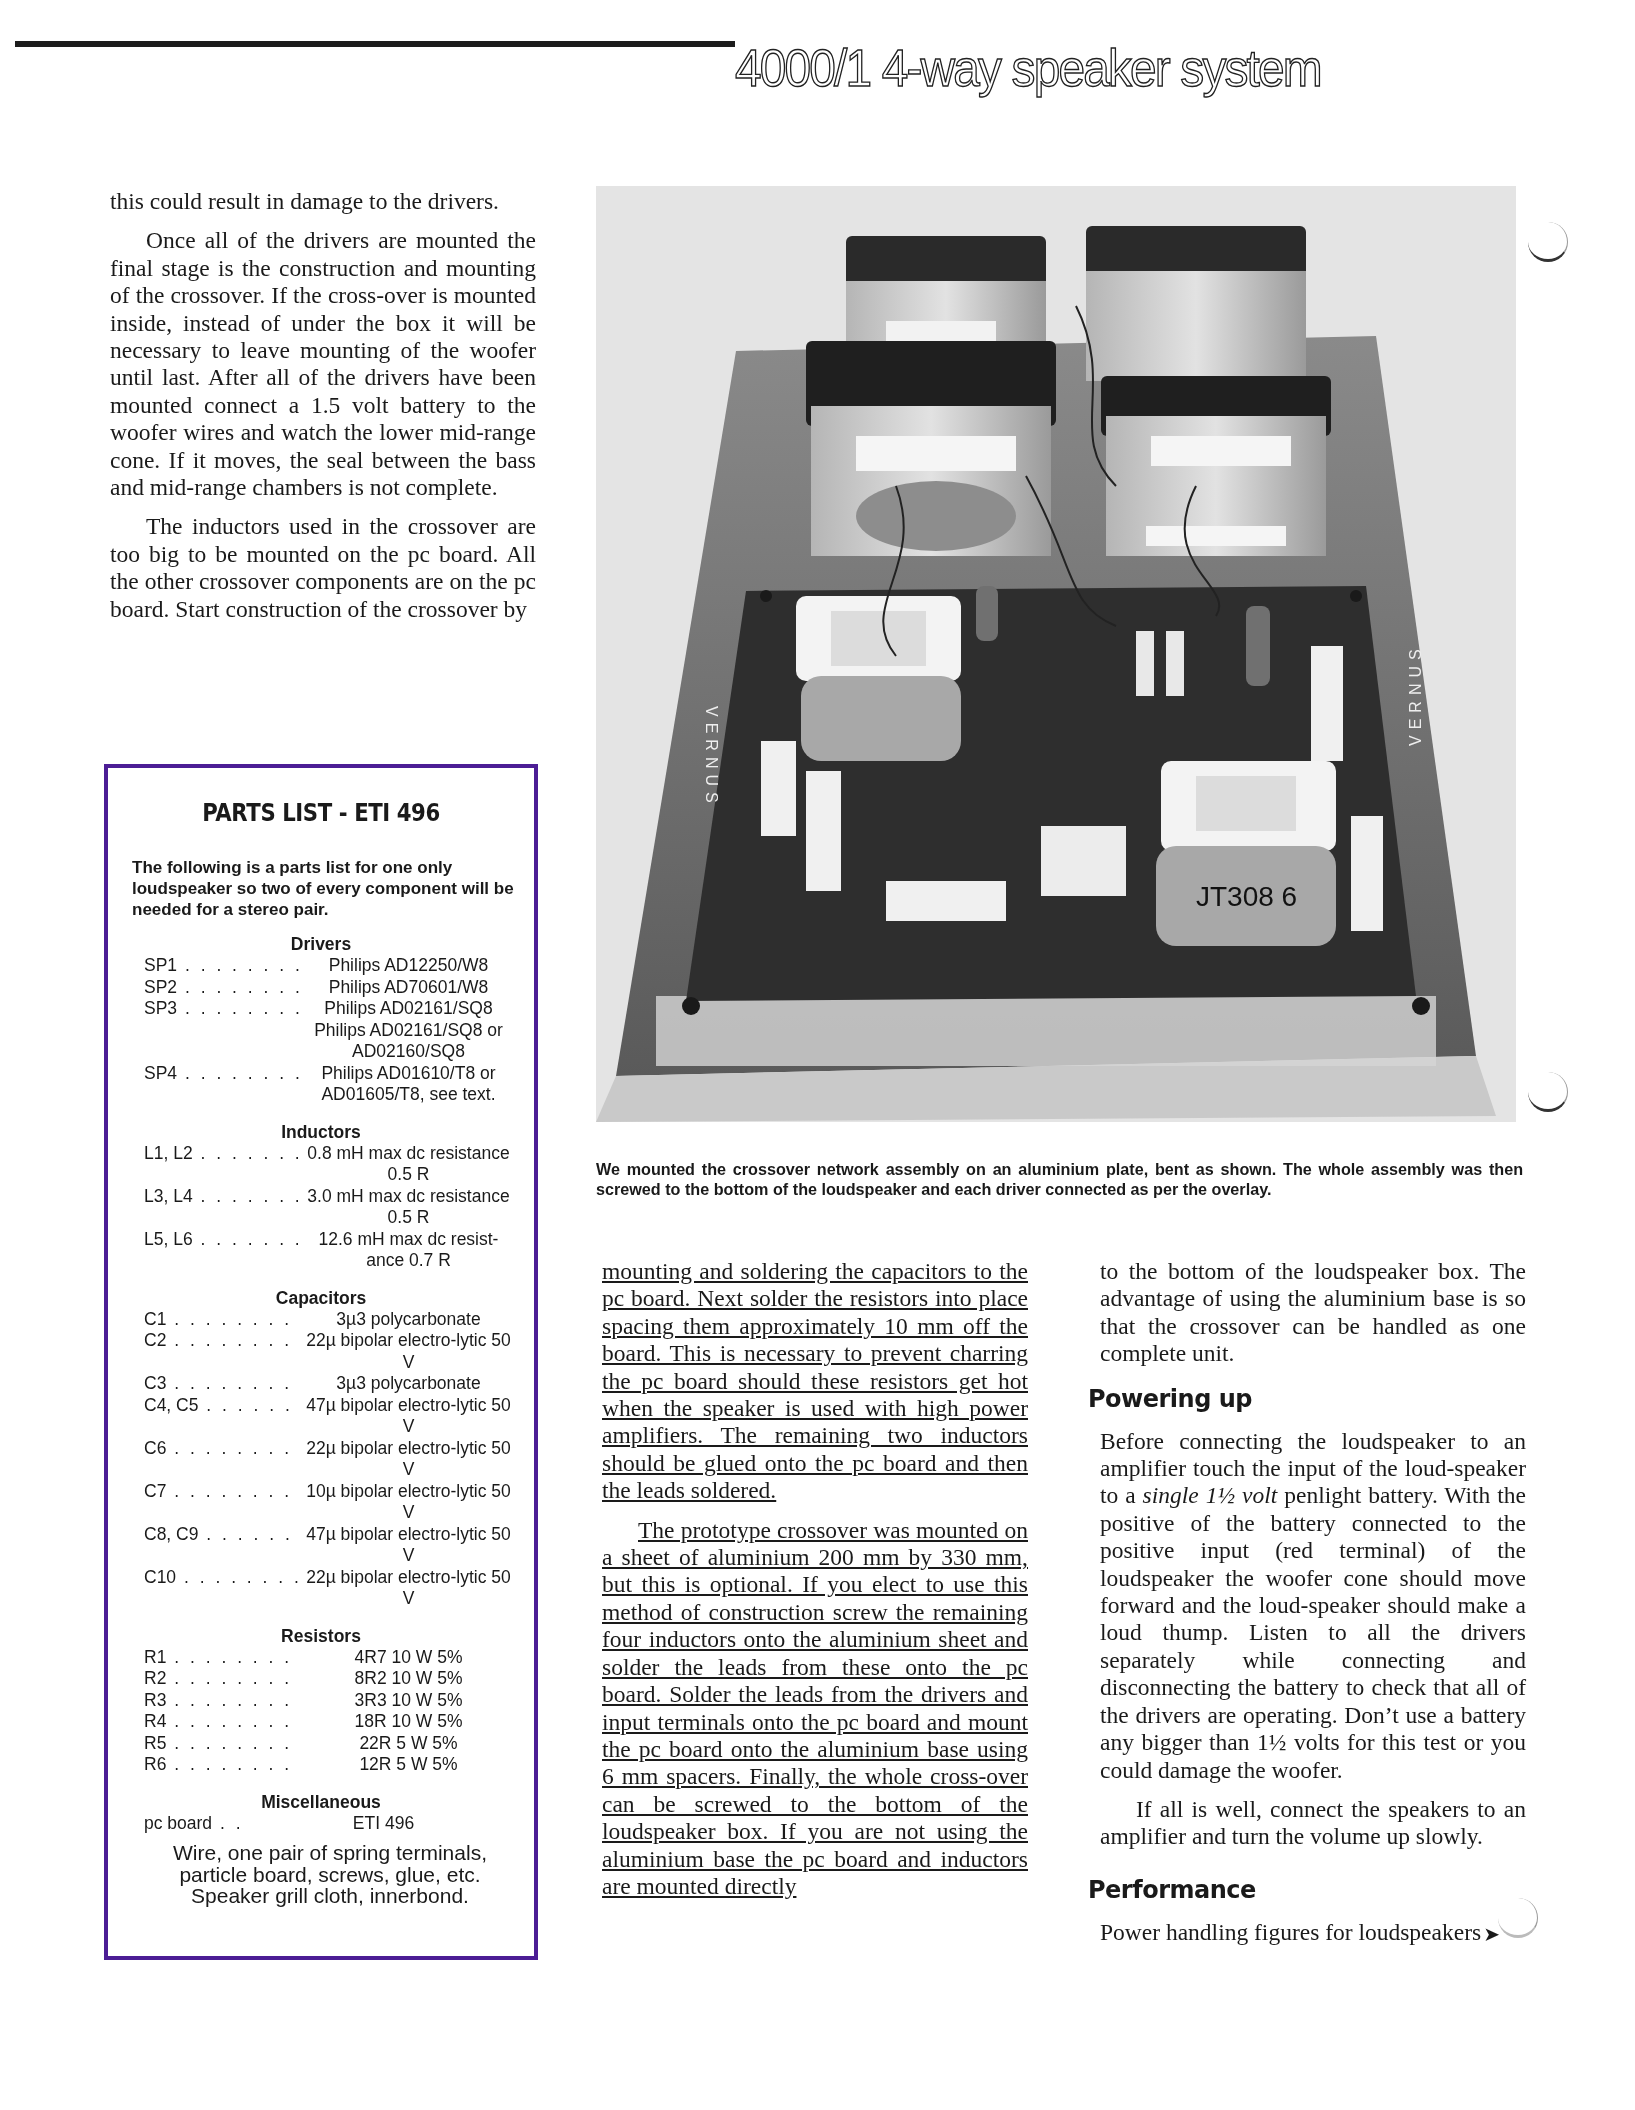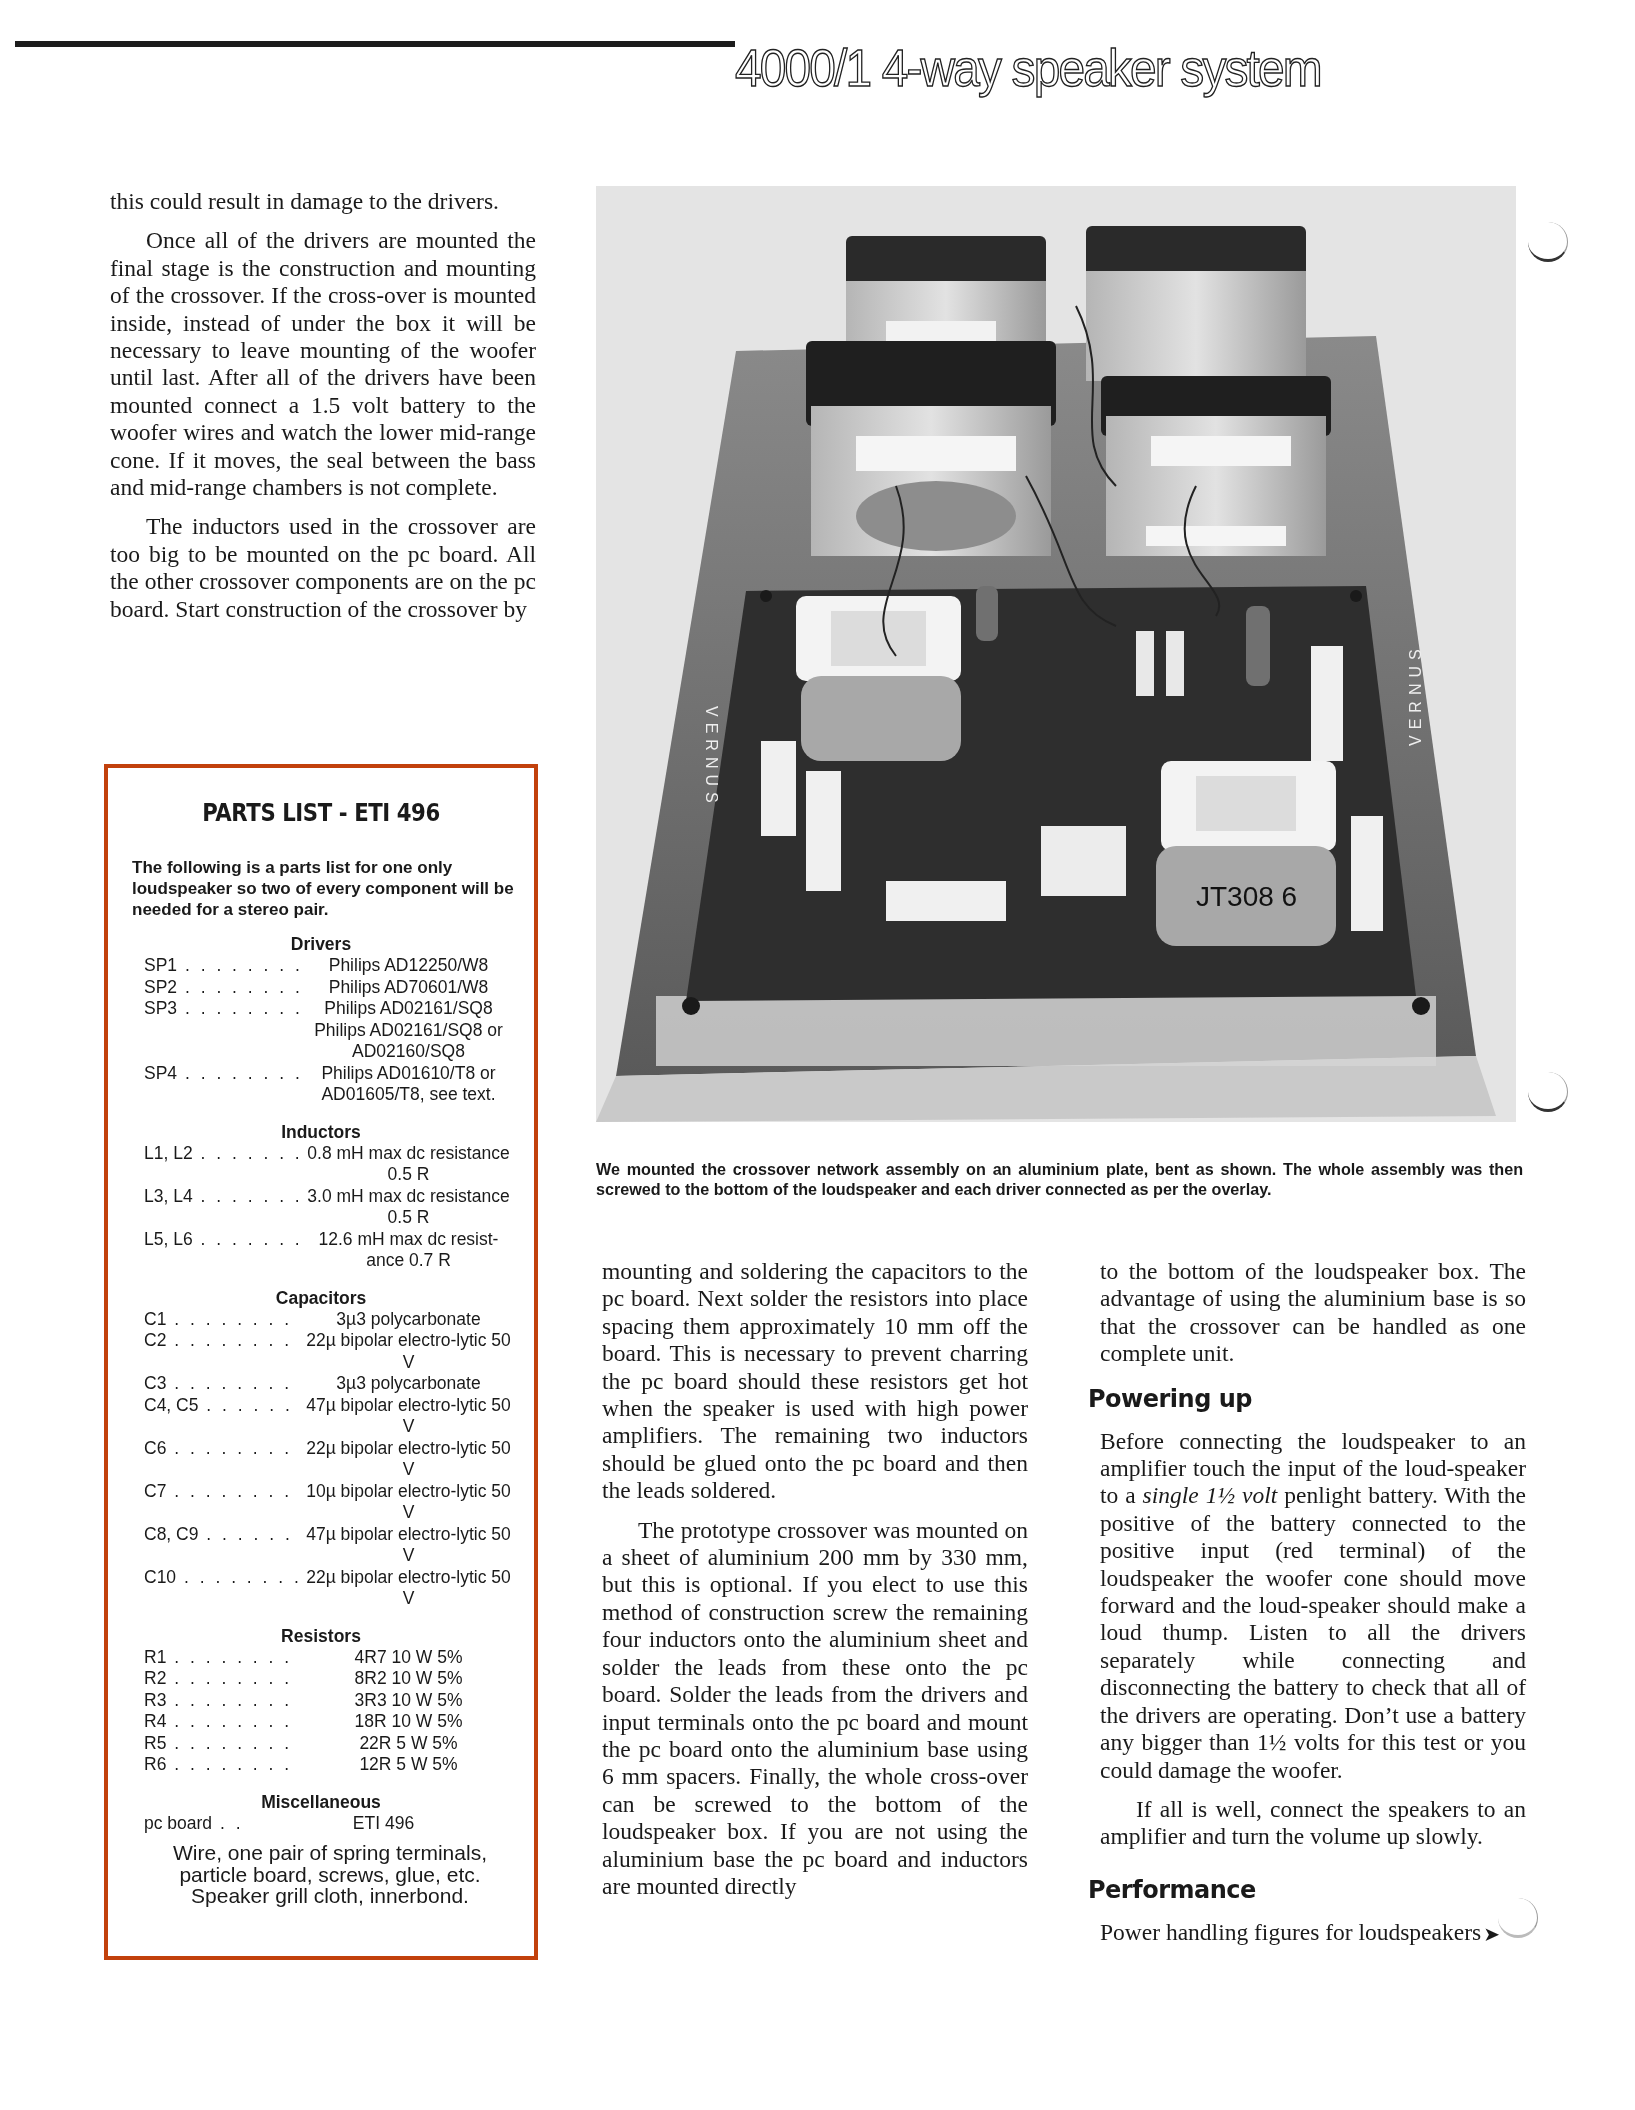--- a/index.html
+++ b/index.html
@@ -10,32 +10,32 @@
     position: absolute; left: 735px; top: 38px;
     font-family: "Liberation Sans", sans-serif; font-size: 52px; letter-spacing: -2px;
     color: #ffffff; -webkit-text-stroke: 1.4px #222; white-space: nowrap; transform: scaleX(0.92); transform-origin: left top;
   }
 
   .serif { font-family: "Liberation Serif", "DejaVu Serif", serif; font-size: 23.5px; line-height: 27.4px; text-align: justify; }
   .serif p { margin: 12px; text-indent: 0; }
   .serif p.indent { text-indent: 36px; }
 
   .col-left-top { position: absolute; left: 98px; top: 176px; width: 450px; }
-  .col-mid { position: absolute; left: 590px; top: 1246px; width: 450px; }
+  .col-mid { position: absolute; left: 590px; top: 1246px; width: 450px; text-decoration: underline; }
   .col-right { position: absolute; left: 1088px; top: 1246px; width: 450px; }
 
   .section-heading {
     font-family: "DejaVu Sans", sans-serif; font-weight: bold; font-size: 24px; line-height: 34px;
     margin: 14px 0 4px 0; text-align: left; letter-spacing: -0.5px;
   }
 
   
   .parts-box {
     position: absolute; left: 104px; top: 764px; width: 434px; height: 1196px;
-    border: 4px solid #c2410c; border-top-width: 4px; box-sizing: border-box; padding: 30px 18px 0 18px;
+    border: 4px solid #4c1d95; border-top-width: 4px; box-sizing: border-box; padding: 30px 18px 0 18px;
     font-family: "Liberation Sans", sans-serif;
   }
   .parts-title {
     text-align: center; font-family: "DejaVu Sans", sans-serif; font-weight: bold; font-size: 25px;
     letter-spacing: -0.5px; transform: scaleX(0.85); margin-bottom: 30px;
   }
   .parts-intro { font-weight: bold; font-size: 17px; line-height: 21px; margin: 16px 0 14px 6px; }
   .parts-group { margin-bottom: 16px; text-align: center; }
   .parts-group-title { font-weight: bold; font-size: 17.5px; line-height: 21px; margin-left: 0; }
   .parts-row { display: flex; font-size: 17.5px; line-height: 21.5px; }

